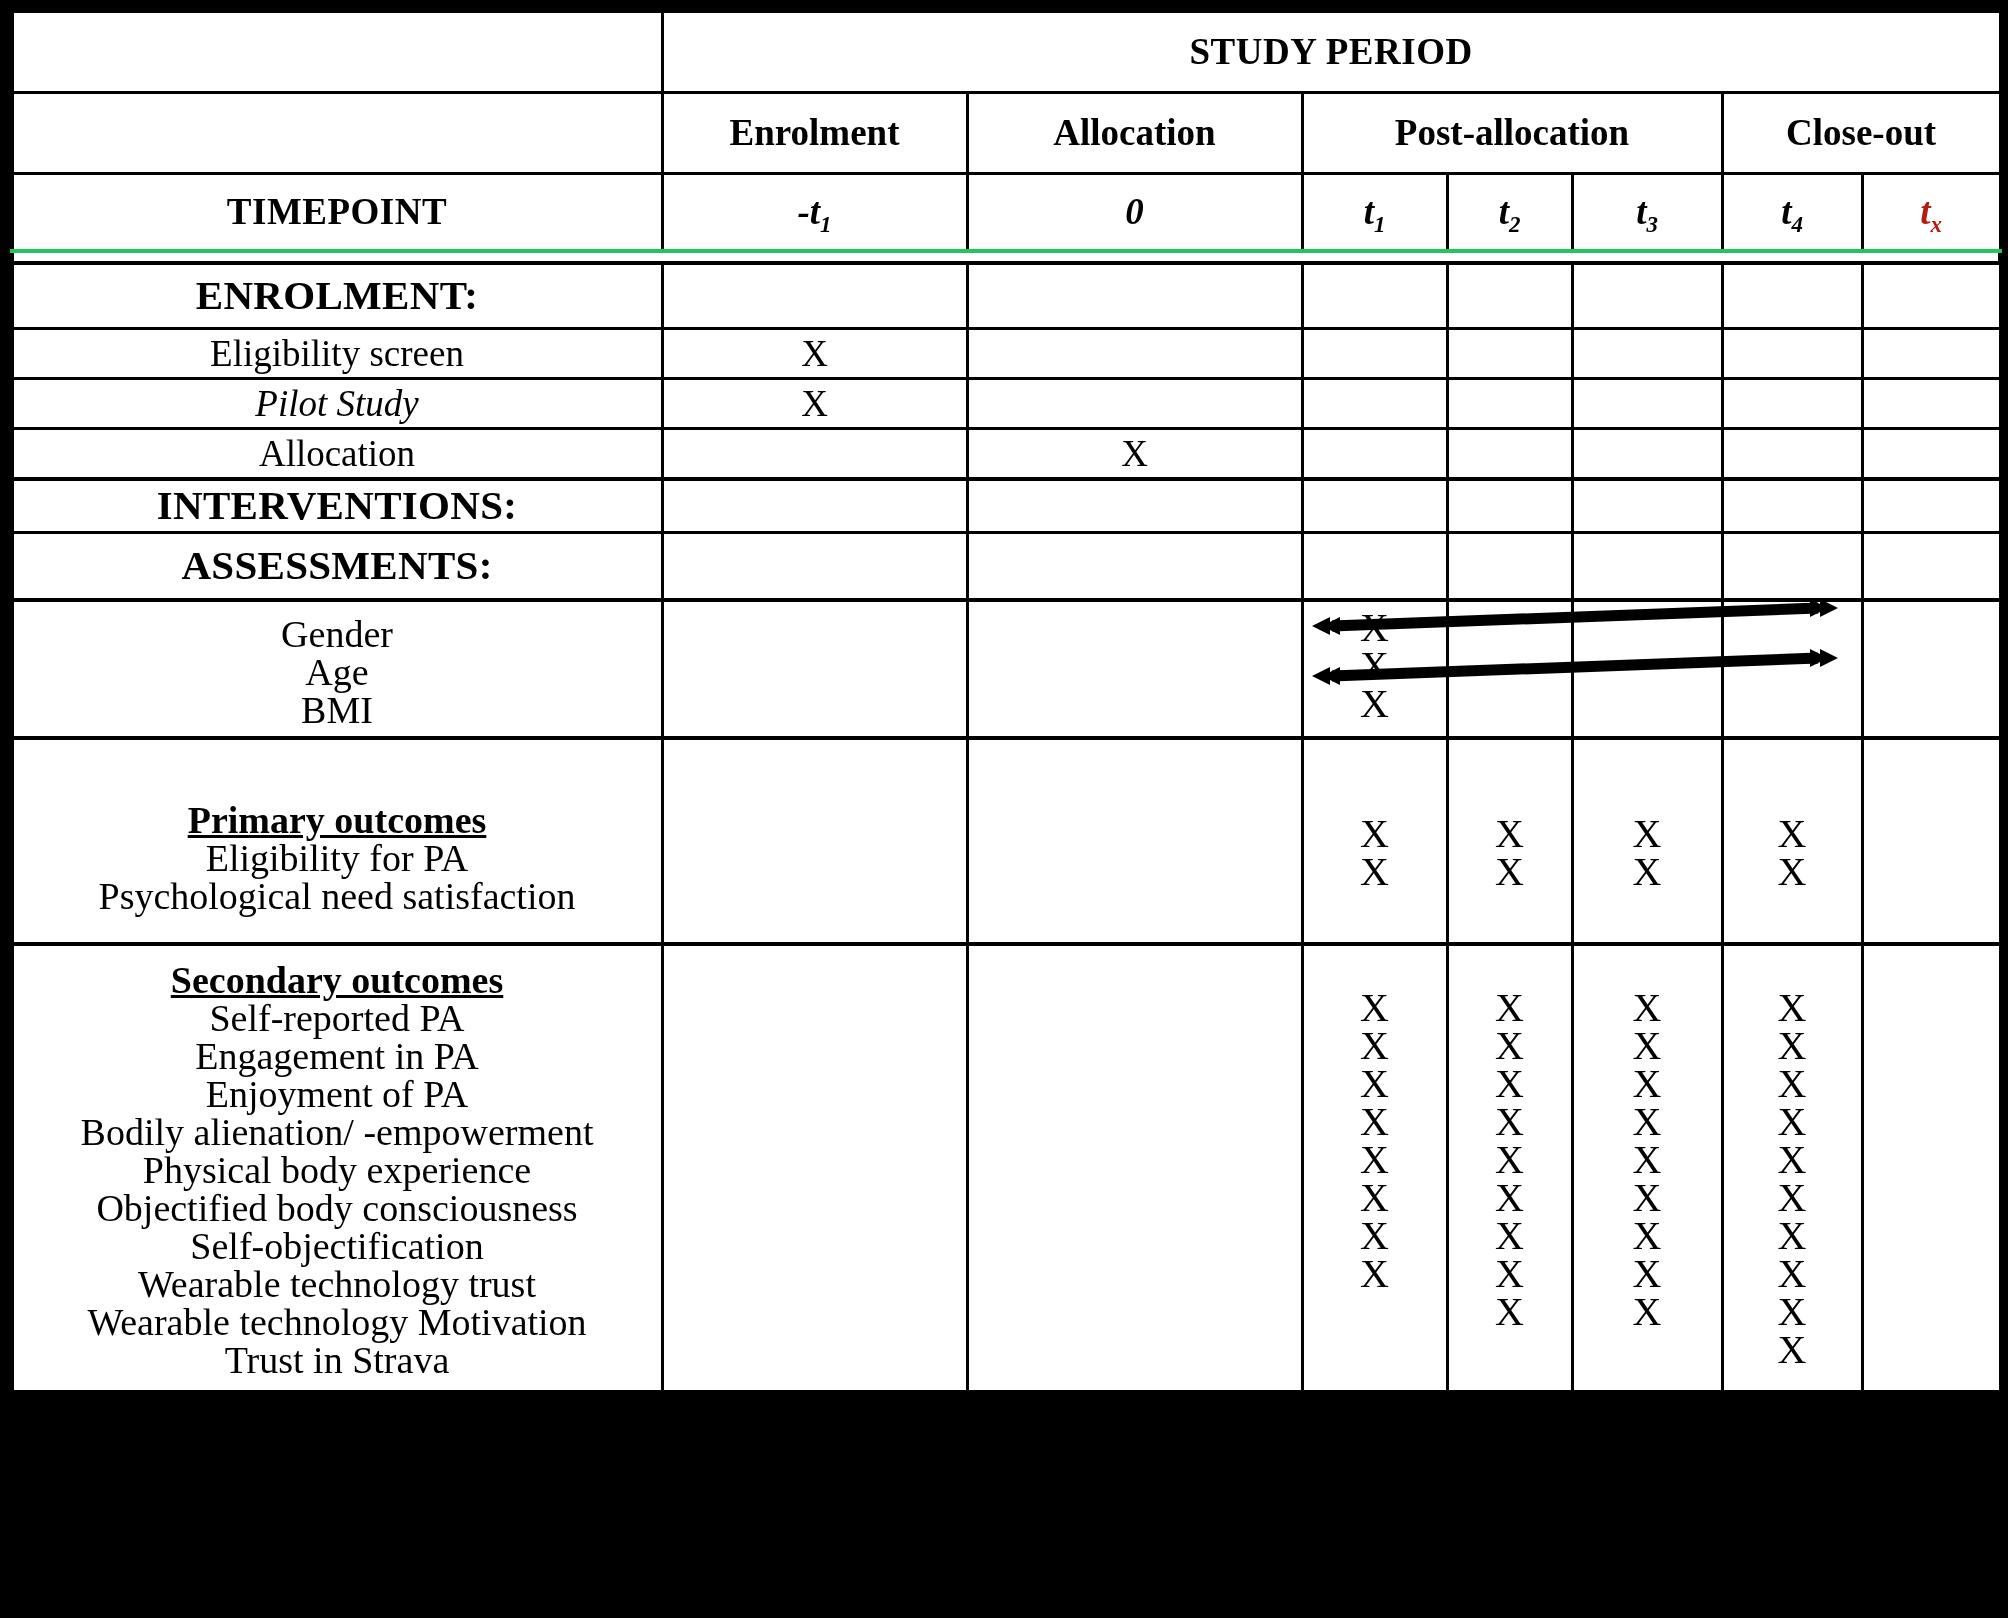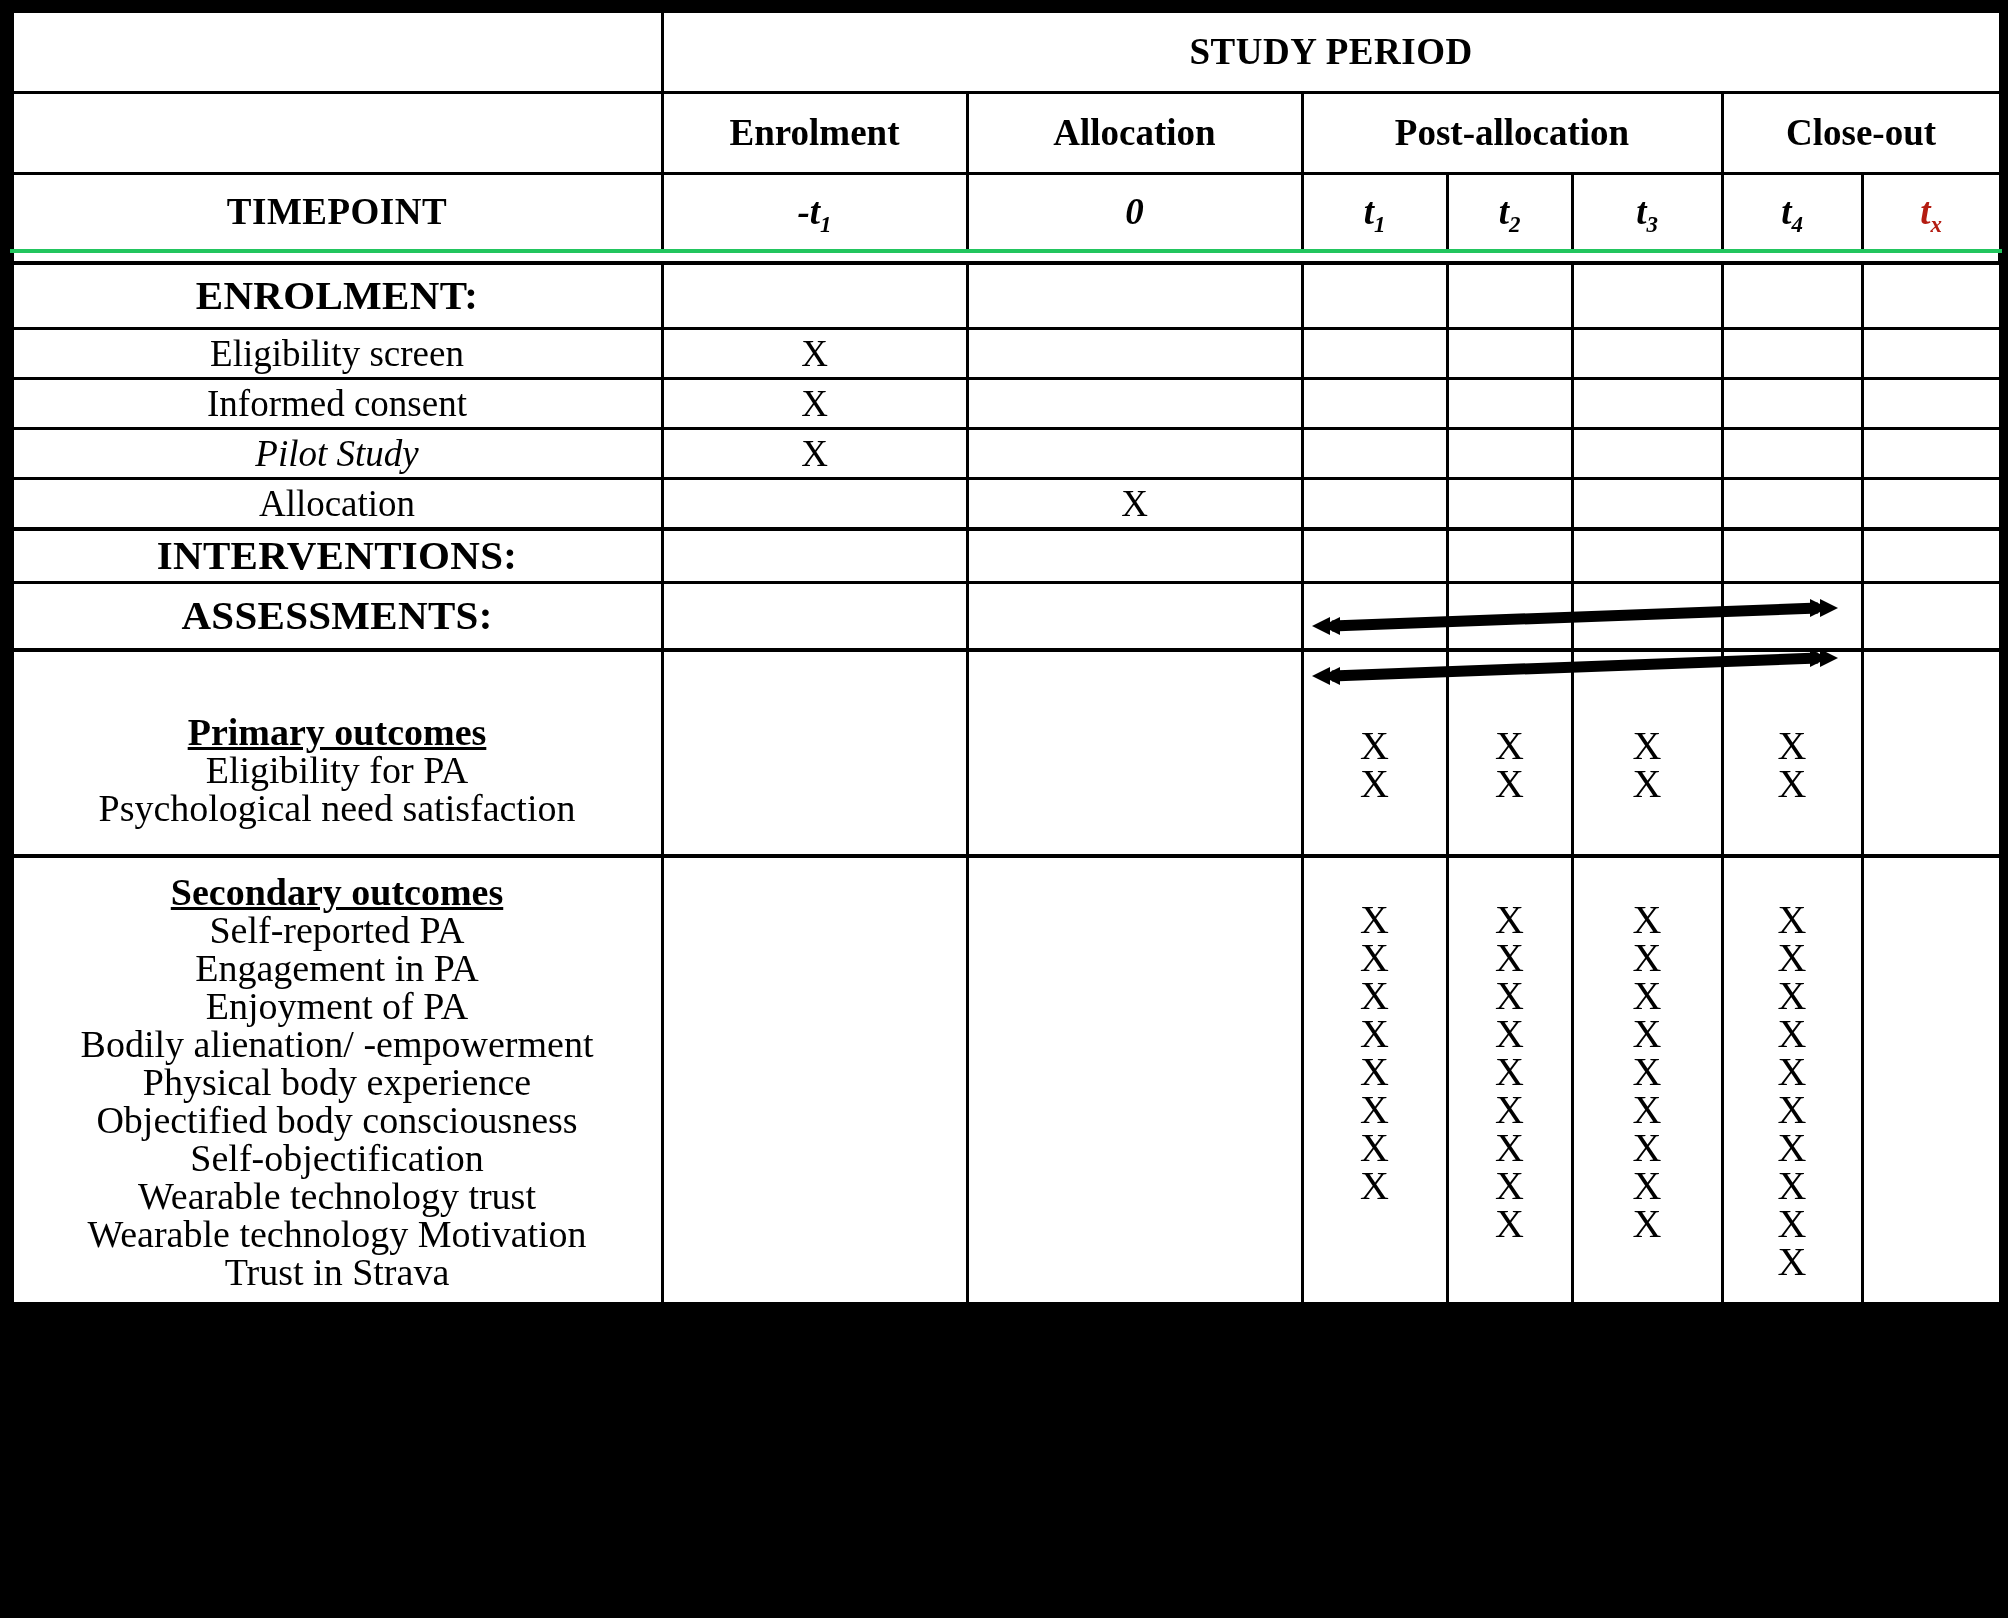--- a/index.html
+++ b/index.html
@@ -236,30 +236,20 @@
       <td class="rowlabel" style="height:47px">Eligibility screen</td>
       <td class="datacell">X</td>
       <td></td>
       <td></td>
       <td></td>
       <td></td>
       <td></td>
       <td class="lastcol"></td>
     </tr>
 
-    <tr>
-      <td class="rowlabel" style="height:47px">Informed consent</td>
-      <td class="datacell">X</td>
-      <td></td>
-      <td></td>
-      <td></td>
-      <td></td>
-      <td></td>
-      <td class="lastcol"></td>
-    </tr>
 
     <tr>
       <td class="rowlabel ital" style="height:47px">Pilot Study</td>
       <td class="datacell">X</td>
       <td></td>
       <td></td>
       <td></td>
       <td></td>
       <td></td>
       <td class="lastcol"></td>
@@ -293,20 +283,42 @@
       <td class="rowlabel sectionhead" style="height:64px;border-top:none">ASSESSMENTS:</td>
       <td></td>
       <td></td>
       <td></td>
       <td></td>
       <td></td>
       <td></td>
       <td class="lastcol"></td>
     </tr>
 
+    <tr class="section-sep">
+      <td class="labelmerge" style="height:128px;padding-top:6px">
+        <span class="lblstack">
+          <span class="ln">Gender</span>
+          <span class="ln">Age</span>
+          <span class="ln">BMI</span>
+        </span>
+      </td>
+      <td></td>
+      <td></td>
+      <td style="vertical-align:top;padding-top:6px">
+        <span class="xstack">
+          <span class="xl">X</span>
+          <span class="xl">X</span>
+          <span class="xl">X</span>
+        </span>
+      </td>
+      <td></td>
+      <td></td>
+      <td></td>
+      <td class="lastcol"></td>
+    </tr>
 
     <tr class="section-sep">
       <td class="labelmerge" style="height:168px;padding-top:34px">
         <span class="lblstack">
           <span class="ln bu">Primary outcomes</span>
           <span class="ln">Eligibility for PA</span>
           <span class="ln">Psychological need satisfaction</span>
         </span>
       </td>
       <td></td>

